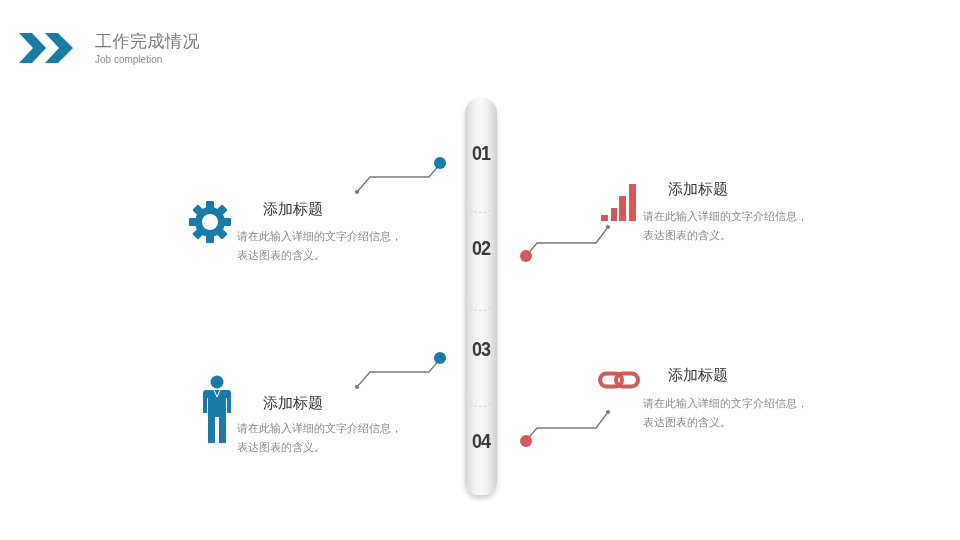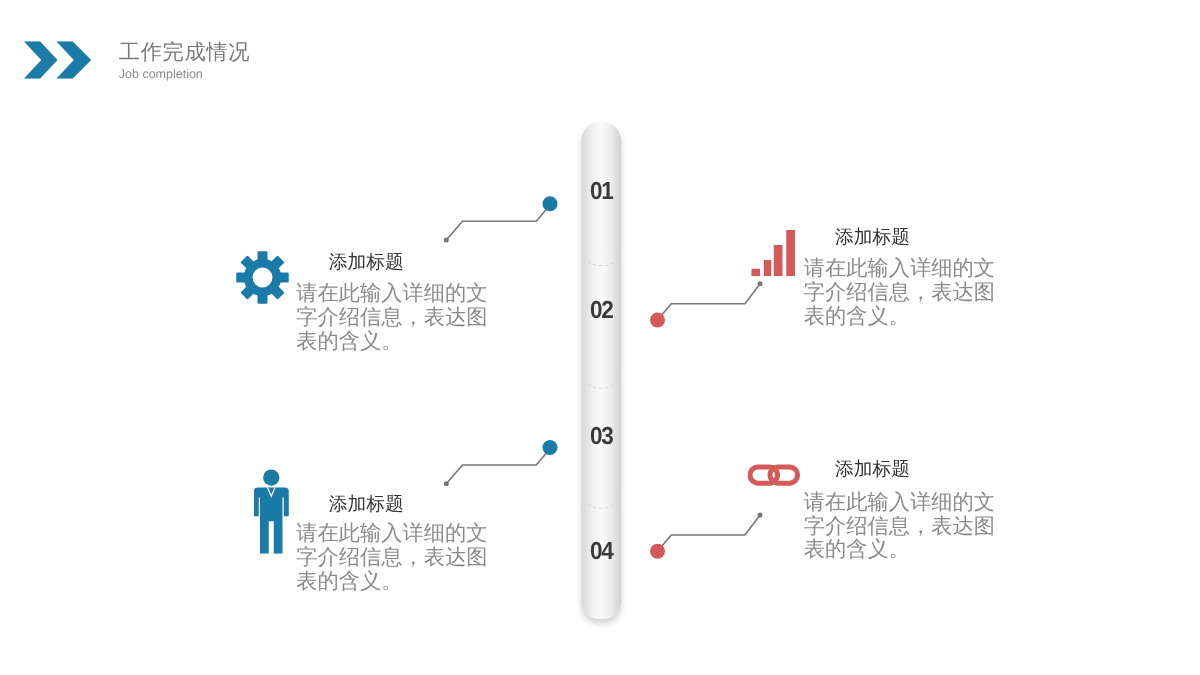--- a/index.html
+++ b/index.html
@@ -6,21 +6,21 @@
   body{width:960px;height:540px;background:#ffffff;position:relative;overflow:hidden;font-family:"DejaVu Sans","Liberation Sans",sans-serif;}
   .abs{position:absolute;}
   .title{left:95px;top:30px;font-size:17px;color:#7a7a7a;letter-spacing:0.5px;text-align:right;}
   .subtitle{left:95px;top:54px;font-size:10px;color:#8a8a8a;font-family:"Liberation Sans",sans-serif;text-align:right;}
   .tube{left:465px;top:97px;width:32px;height:398px;border-radius:16px 16px 14px 14px;
         background:linear-gradient(90deg,#d6d6d6 0%,#f1f1f1 30%,#fafafa 50%,#ececec 75%,#cfcfcf 100%);
         box-shadow:0 4px 5px rgba(0,0,0,0.18);}
   .seg-gap{left:468px;width:26px;height:10px;border-bottom:1px dashed #d4d4d4;border-radius:0 0 13px 13px;}
   .num{left:465px;width:32px;text-align:center;font-size:18px;font-weight:bold;color:#3a3a3a;font-family:"Liberation Sans",sans-serif;letter-spacing:-1px;transform:scaleY(1.1);}
   .item-title{font-size:15px;color:#333;font-family:Liberation Mono, monospace;}
-  .item-desc{font-size:17px;color:#8a8a8a;line-height:19px;width:165px;font-family:Liberation Mono, monospace;}
+  .item-desc{font-size:11px;color:#8a8a8a;line-height:19px;width:165px;}
   svg{display:block;}
 </style>
 </head>
 <body>
 
 <div class="abs" style="left:19px;top:33px;">
   <svg width="56" height="30" viewBox="0 0 56 30">
     <polygon points="0,0 13,0 27,15 13,30 0,30 14,15" fill="#1a7aa8"></polygon>
     <polygon points="26,0 39,0 54,15 39,30 26,30 40,15" fill="#1a7aa8"></polygon>
   </svg>

